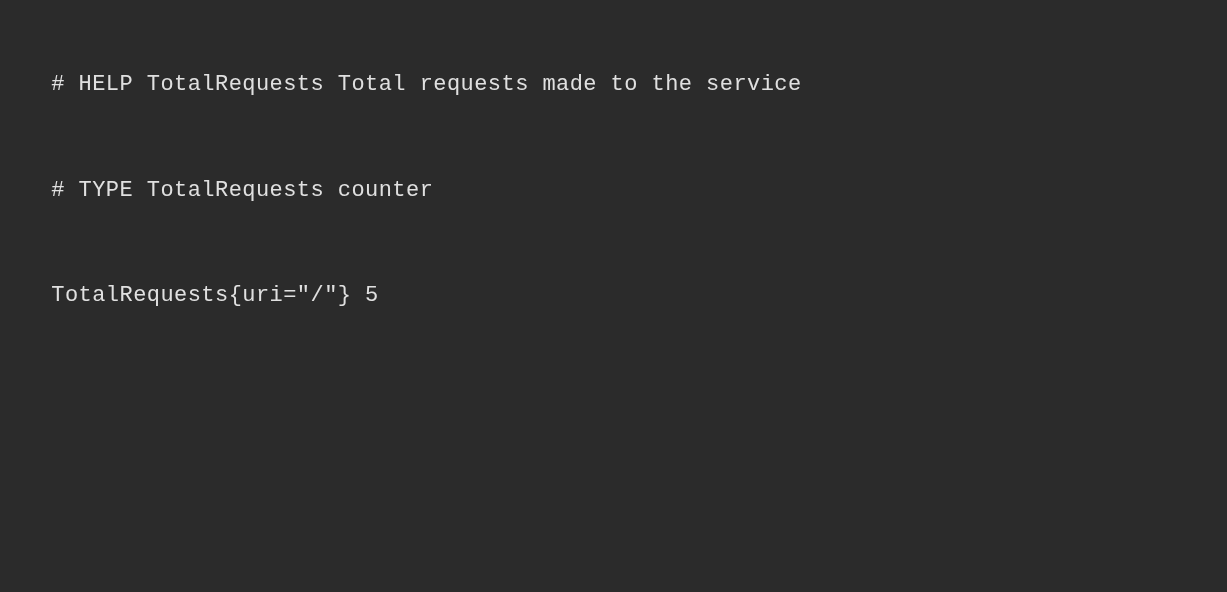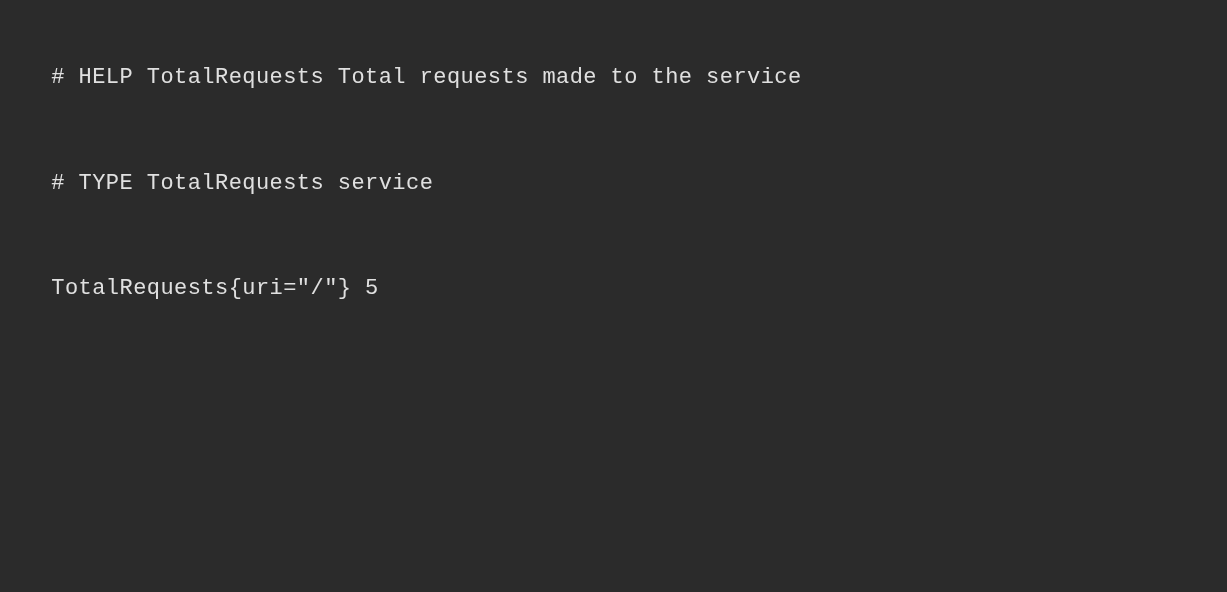--- a/index.html
+++ b/index.html
@@ -12,31 +12,31 @@
       width: 1227px;
       height: 592px;
       background-color: #2b2b2b;
       display: flex;
       align-items: flex-start;
       justify-content: flex-start;
       overflow: hidden;
     }
 
     .code-block {
-      padding: 25px 24px;
+      padding: 32px 24px;
       font-family: 'Courier New', Courier, monospace;
       font-size: 22px;
       line-height: 1.6;
       color: #e0e0e0;
       white-space: pre;
       letter-spacing: 0.02em;
     }
   </style>
 </head>
 <body>
 
 <div class="code-block">
   <span># HELP TotalRequests Total requests made to the service</span>
   <br>
-  <span># TYPE TotalRequests service</span>
+  <span># TYPE TotalRequests counter</span>
   <br>
   <span>TotalRequests{uri="/"} 5</span>
 </div>
 
 </body></html>

